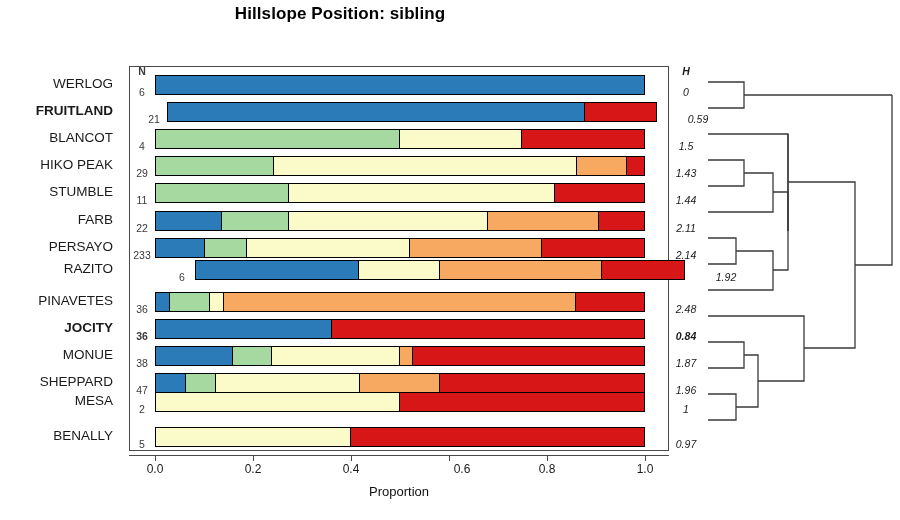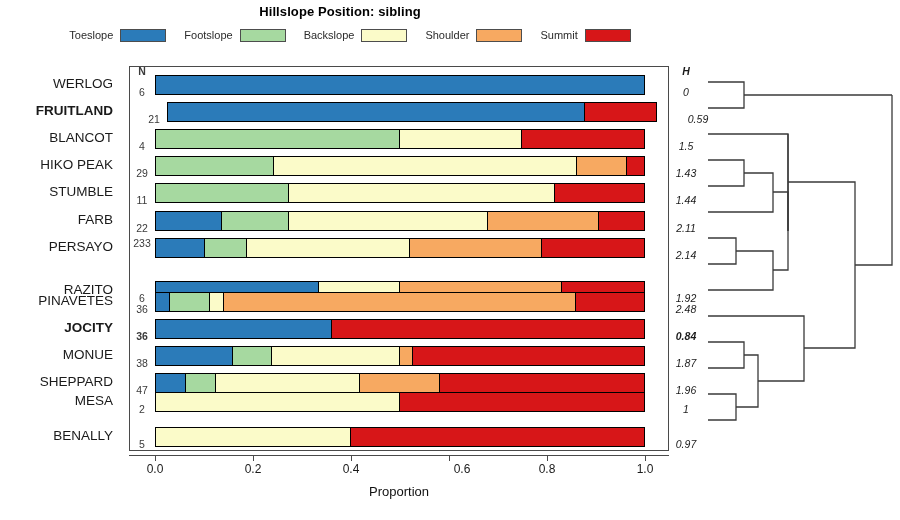--- a/index.html
+++ b/index.html
@@ -6,21 +6,21 @@
   body{
     width:900px;height:520px;background:#ffffff;
     font-family:"Liberation Sans", sans-serif;
     color:#000;overflow:hidden;position:relative;
   }
   #root{position:absolute;inset:0;}
 
   
   .title{
     position:absolute;left:0;top:4px;width:680px;
-    text-align:center;font-size:13px;font-weight:bold;
+    text-align:center;font-size:17px;font-weight:bold;
     letter-spacing:.1px;
   }
 
   
   .legend{
     position:absolute;left:0;top:26px;width:700px;height:18px;
     display:flex;align-items:center;justify-content:center;gap:18px;
   }
   .legend-item{display:flex;align-items:center;gap:7px;}
   .legend-label{font-size:11px;color:#2b2b2b;}
@@ -79,42 +79,20 @@
   .dendro{position:absolute;left:700px;top:60px;width:200px;height:400px;}
   .dendro svg{display:block;}
 </style>
 </head>
 <body>
 
 <div id="root">
 
   <div class="title">Hillslope Position: sibling</div>
 
-  <div class="legend" id="legend">
-      <div class="legend-item">
-        <span class="legend-label">Toeslope</span>
-        <span class="legend-swatch" style="background: rgb(43, 123, 185);"></span>
-      </div>
-      <div class="legend-item">
-        <span class="legend-label">Footslope</span>
-        <span class="legend-swatch" style="background: rgb(166, 217, 160);"></span>
-      </div>
-      <div class="legend-item">
-        <span class="legend-label">Backslope</span>
-        <span class="legend-swatch" style="background: rgb(251, 251, 201);"></span>
-      </div>
-      <div class="legend-item">
-        <span class="legend-label">Shoulder</span>
-        <span class="legend-swatch" style="background: rgb(247, 169, 97);"></span>
-      </div>
-      <div class="legend-item">
-        <span class="legend-label">Summit</span>
-        <span class="legend-swatch" style="background: rgb(215, 22, 24);"></span>
-      </div>
-    </div>
 
   <div class="panel"></div>
   <div class="axis"></div>
 
   <div id="rows">
       <div class="row" style="top: 65px;">
         <div class="nval hdr" style="top: 0px;">N</div>
         <div class="hval hdr" style="top: 0px;">H</div>
       </div>
       <div class="row" style="top: 74px;">
@@ -172,31 +150,31 @@
         <div class="bar" style="left: 155px; width: 490px; top: 1px;">
           <div class="seg" style="width: 13.6%; background: rgb(43, 123, 185);"></div>
           <div class="seg" style="width: 13.6%; background: rgb(166, 217, 160);"></div>
           <div class="seg" style="width: 40.9%; background: rgb(251, 251, 201);"></div>
           <div class="seg" style="width: 22.7%; background: rgb(247, 169, 97);"></div>
           <div class="seg" style="width: 9.2%; background: rgb(215, 22, 24);"></div>
         </div>
       </div>
       <div class="row" style="top: 236.6px;">
         <div class="cat" style="top: 2px;">PERSAYO</div>
-        <div class="nval" style="top: 0;">233</div>
+        <div class="nval" style="top: 12px;">233</div>
         <div class="hval" style="top: 12px;">2.14</div>
         <div class="bar" style="left: 155px; width: 490px; top: 1px;">
           <div class="seg" style="width: 10%; background: rgb(43, 123, 185);"></div>
           <div class="seg" style="width: 8.6%; background: rgb(166, 217, 160);"></div>
           <div class="seg" style="width: 33.5%; background: rgb(251, 251, 201);"></div>
           <div class="seg" style="width: 27%; background: rgb(247, 169, 97);"></div>
           <div class="seg" style="width: 20.9%; background: rgb(215, 22, 24);"></div>
         </div>
       </div>
-      <div class="row" style="top: 280px;">
+      <div class="row" style="top: 259px; margin-left: 40px;">
         <div class="cat" style="top: 2px;">RAZITO</div>
         <div class="nval" style="top: 12px;">6</div>
         <div class="hval" style="top: 12px;">1.92</div>
         <div class="bar" style="left: 155px; width: 490px; top: 1px;">
           <div class="seg" style="width: 33.3%; background: rgb(43, 123, 185);"></div>
           <div class="seg" style="width: 16.7%; background: rgb(251, 251, 201);"></div>
           <div class="seg" style="width: 33.3%; background: rgb(247, 169, 97);"></div>
           <div class="seg" style="width: 16.7%; background: rgb(215, 22, 24);"></div>
         </div>
       </div>

